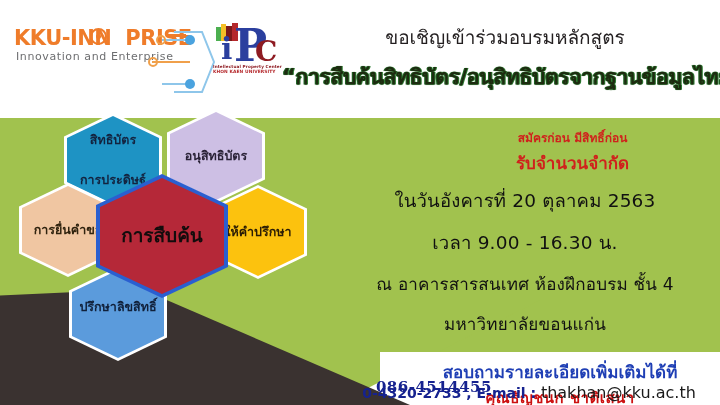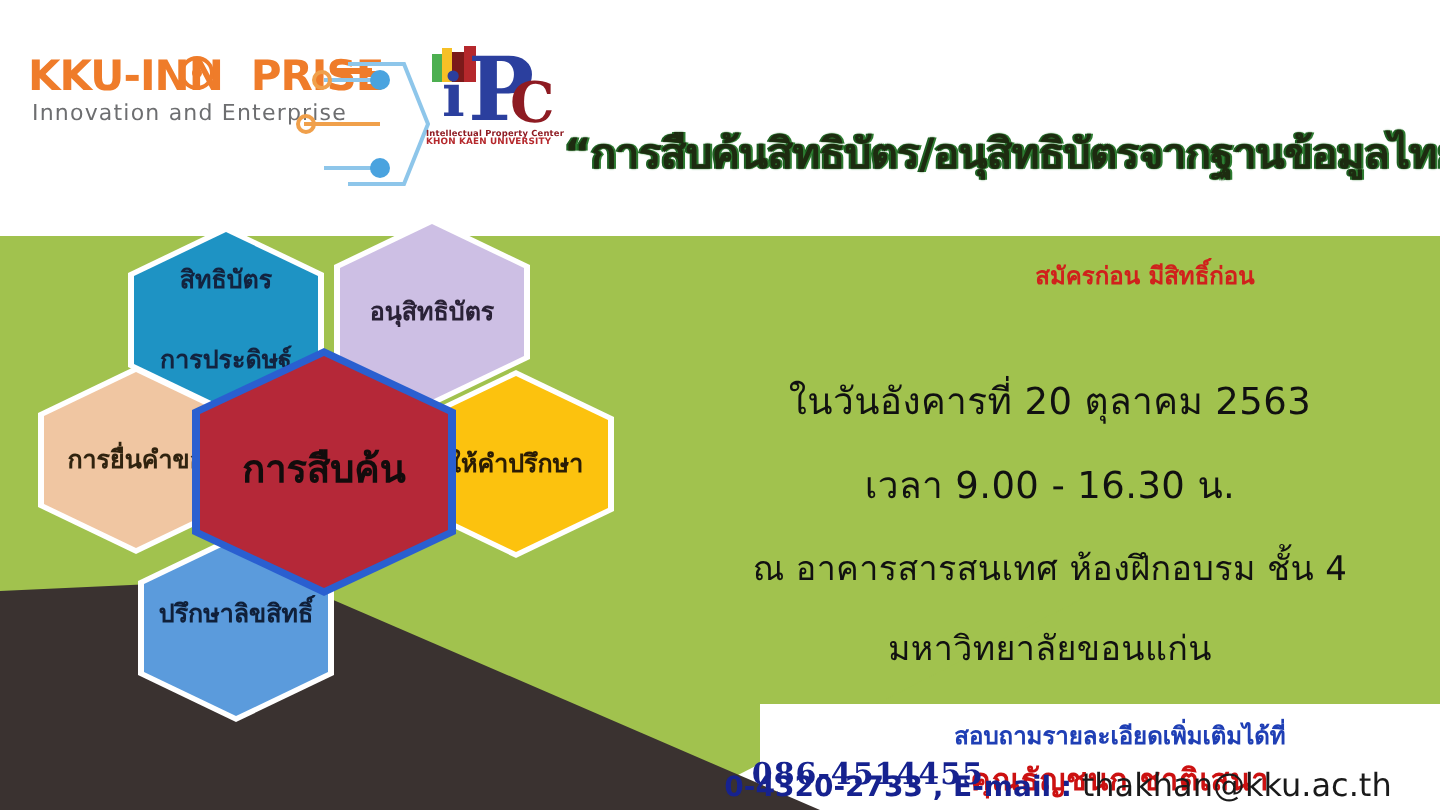--- a/index.html
+++ b/index.html
@@ -132,21 +132,21 @@
   .promo{position:absolute;left:430px;top:128px;width:285px;text-align:center;}
   .promo .l1{font-size:12px;font-weight:bold;color:#d0211c;margin-bottom:2px;}
   .promo .l2{font-size:17px;font-weight:bold;color:#d0211c;}
 
   .details{position:absolute;left:330px;top:186px;width:390px;text-align:center;color:#111;}
   .details .d{font-size:18.5px;margin-bottom:13px;letter-spacing:0.2px;}
   .details .d.small{font-size:17px;}
 
   
   .contact{position:absolute;left:400px;top:358px;width:320px;text-align:center;}
-  .contact .c1{font-size:12px;font-weight:bold;color:#1f3fb5;}
+  .contact .c1{font-size:17px;font-weight:bold;color:#1f3fb5;}
   .contact .c2{font-size:15px;font-weight:bold;color:#cc1111;letter-spacing:0.5px;margin-top:1px;}
   .phone-big{
     position:absolute;left:352px;top:378px;width:140px;text-align:right;
     font-family:"DejaVu Serif","Liberation Serif",serif;
     font-size:15px;font-weight:bold;color:#16228f;letter-spacing:0.5px;
   }
   .phone-row{
     position:absolute;left:338px;top:383px;width:382px;text-align:center;
     font-size:14px;font-weight:bold;color:#16228f;
   }
@@ -192,20 +192,21 @@
         <rect x="11" y="4" width="6" height="15" fill="#7b1a1a"></rect>
         <rect x="17" y="1" width="6" height="18" fill="#b5282c"></rect>
       </svg>
       <span class="ipc-i">i</span>
       <span class="ipc-p">P</span>
       <span class="ipc-c">C</span>
       <div class="ipc-cap1">Intellectual Property Center</div>
       <div class="ipc-cap2">KHON KAEN UNIVERSITY</div>
     </div>
 
+    <div class="head-invite">ขอเชิญเข้าร่วมอบรมหลักสูตร</div>
     <div class="head-title">“การสืบค้นสิทธิบัตร/อนุสิทธิบัตรจากฐานข้อมูลไทย/ต่างประเทศ”</div>
   </div>
 
   <div>
 
     <div class="hex-wrap" id="hex-tl">
       <div class="hex-shadow"></div>
       <div class="hex-fill" style="background: rgb(30, 147, 196);"></div>
       <div class="hex" style="left:0;top:0;width:92px;height:88px;background:transparent;">
         <div class="hex-label">
@@ -252,20 +253,21 @@
       <div class="hex-fill" style="background: rgb(181, 40, 56);"></div>
       <div class="hex" style="left:0;top:0;width:124px;height:116px;background:transparent;">
         <div class="hex-label">การสืบค้น</div>
       </div>
     </div>
 
   </div>
 
   <div class="promo">
     <div class="l1">สมัครก่อน มีสิทธิ์ก่อน</div>
+    <div class="l2">รับจำนวนจำกัด</div>
   </div>
 
   <div class="details">
     <div class="d">ในวันอังคารที่ 20 ตุลาคม 2563</div>
     <div class="d">เวลา 9.00 - 16.30 น.</div>
     <div class="d small">ณ อาคารสารสนเทศ ห้องฝึกอบรม ชั้น 4</div>
     <div class="d small">มหาวิทยาลัยขอนแก่น</div>
   </div>
 
   <div class="contact">

